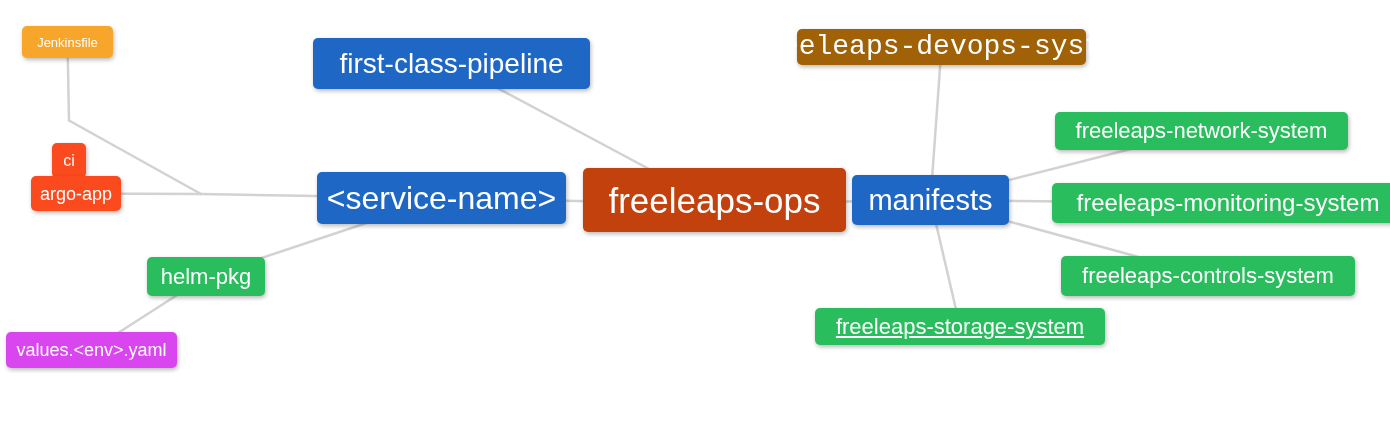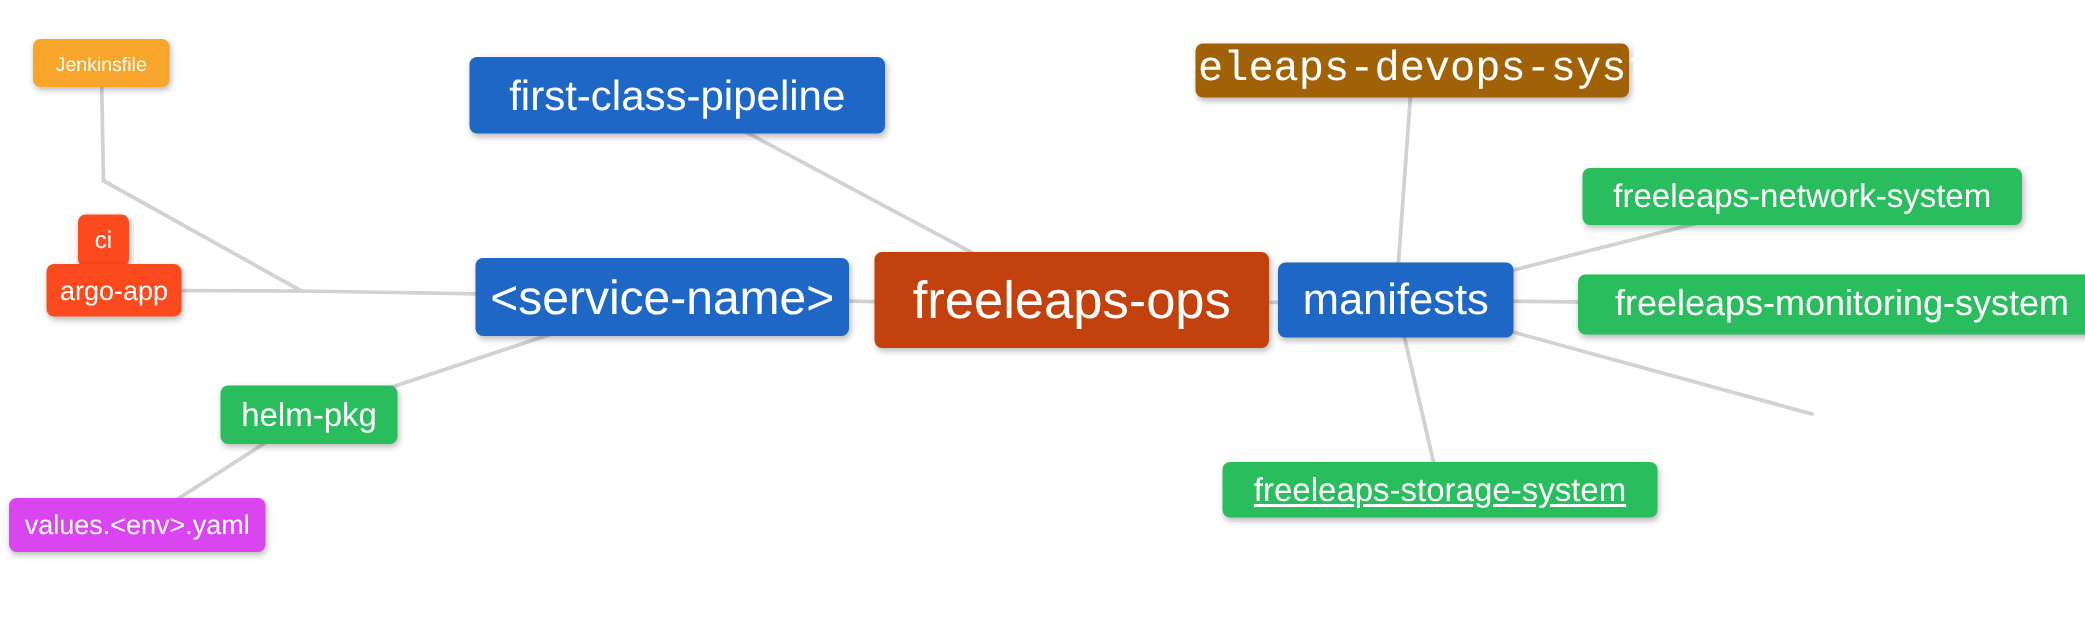--- a/index.html
+++ b/index.html
@@ -78,16 +78,17 @@
   <div class="node" style="left: 583px; top: 168px; width: 263px; height: 64px; font-size: 35px; background: #c2410c;">freeleaps-ops</div>
 
   <div class="node" style="left: 852px; top: 175px; width: 157px; height: 50px; font-size: 29px; background: rgb(31, 103, 197); text-align: right;">manifests</div>
 
   <div class="node" style="left: 797px; top: 29px; width: 289px; height: 36px; font-size: 28px; background: #a16207; font-family: Liberation Mono, monospace;">freeleaps-devops-system</div>
 
   <div class="node" style="left: 1055px; top: 112px; width: 293px; height: 38px; font-size: 22px; background: rgb(42, 189, 94);">freeleaps-network-system</div>
 
   <div class="node" style="left: 1052px; top: 183px; width: 352px; height: 40px; font-size: 24px; background: rgb(42, 189, 94);">freeleaps-monitoring-system</div>
 
+  <div class="node" style="left: 1061px; top: 256px; width: 294px; height: 40px; font-size: 22px; background: rgb(42, 189, 94);">freeleaps-controls-system</div>
 
   <div class="node" style="left: 815px; top: 308px; width: 290px; height: 37px; font-size: 22px; background: rgb(42, 189, 94); text-decoration: underline;">freeleaps-storage-system</div>
 
 </div>
 
 </body></html>

